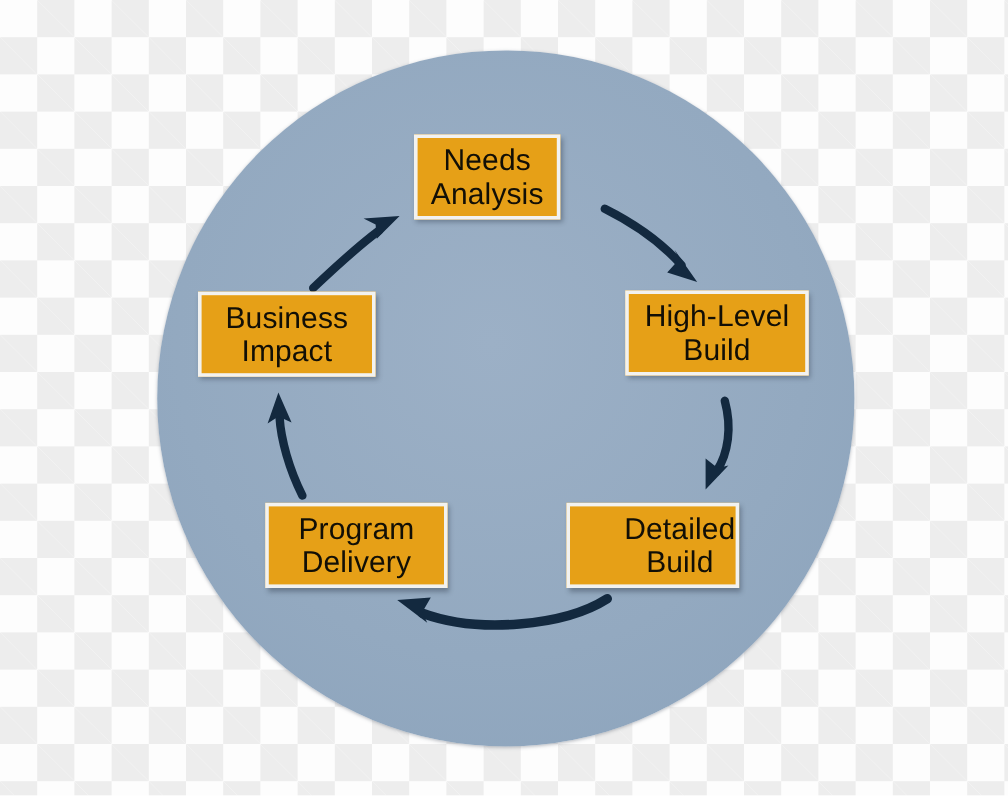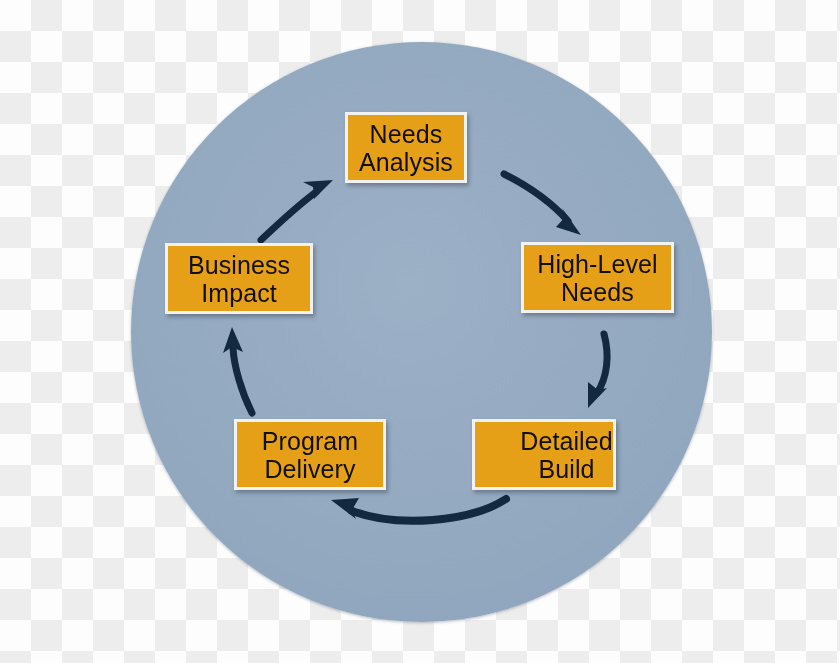--- a/index.html
+++ b/index.html
@@ -66,21 +66,21 @@
     font-family: "Liberation Sans", sans-serif;
     font-size: 25px;
     line-height: 1.12;
     letter-spacing: 0.1px;
     white-space: pre-line;
   }
 
   #node-needs-analysis   { left: 345px; top: 112px; width: 122px; height: 71px; }
   #node-high-level-design{ left: 521px; top: 242px; width: 153px; height: 71px; }
   #node-detailed-build   { left: 472px; top: 419px; width: 144px; height: 71px; padding-left: 45px; }
-  #node-program-delivery { left: 234px; top: 419px; width: 152px; height: 71px; }
+  #node-program-delivery { left: 221px; top: 419px; width: 152px; height: 71px; }
   #node-business-impact  { left: 165px; top: 243px; width: 148px; height: 71px; }
 </style>
 </head>
 <body>
 
 <div id="canvas">
 
   <div id="cycle-circle"></div>
 
   <svg id="arrow-layer" viewBox="0 0 840 663">
@@ -117,21 +117,21 @@
     </g>
   </svg>
 
   <div class="node-box" id="node-needs-analysis">
     <span class="node-label">Needs
 Analysis</span>
   </div>
 
   <div class="node-box" id="node-high-level-design">
     <span class="node-label">High-Level
-Needs</span>
+Build</span>
   </div>
 
   <div class="node-box" id="node-detailed-build">
     <span class="node-label">Detailed
 Build</span>
   </div>
 
   <div class="node-box" id="node-program-delivery">
     <span class="node-label">Program
 Delivery</span>

